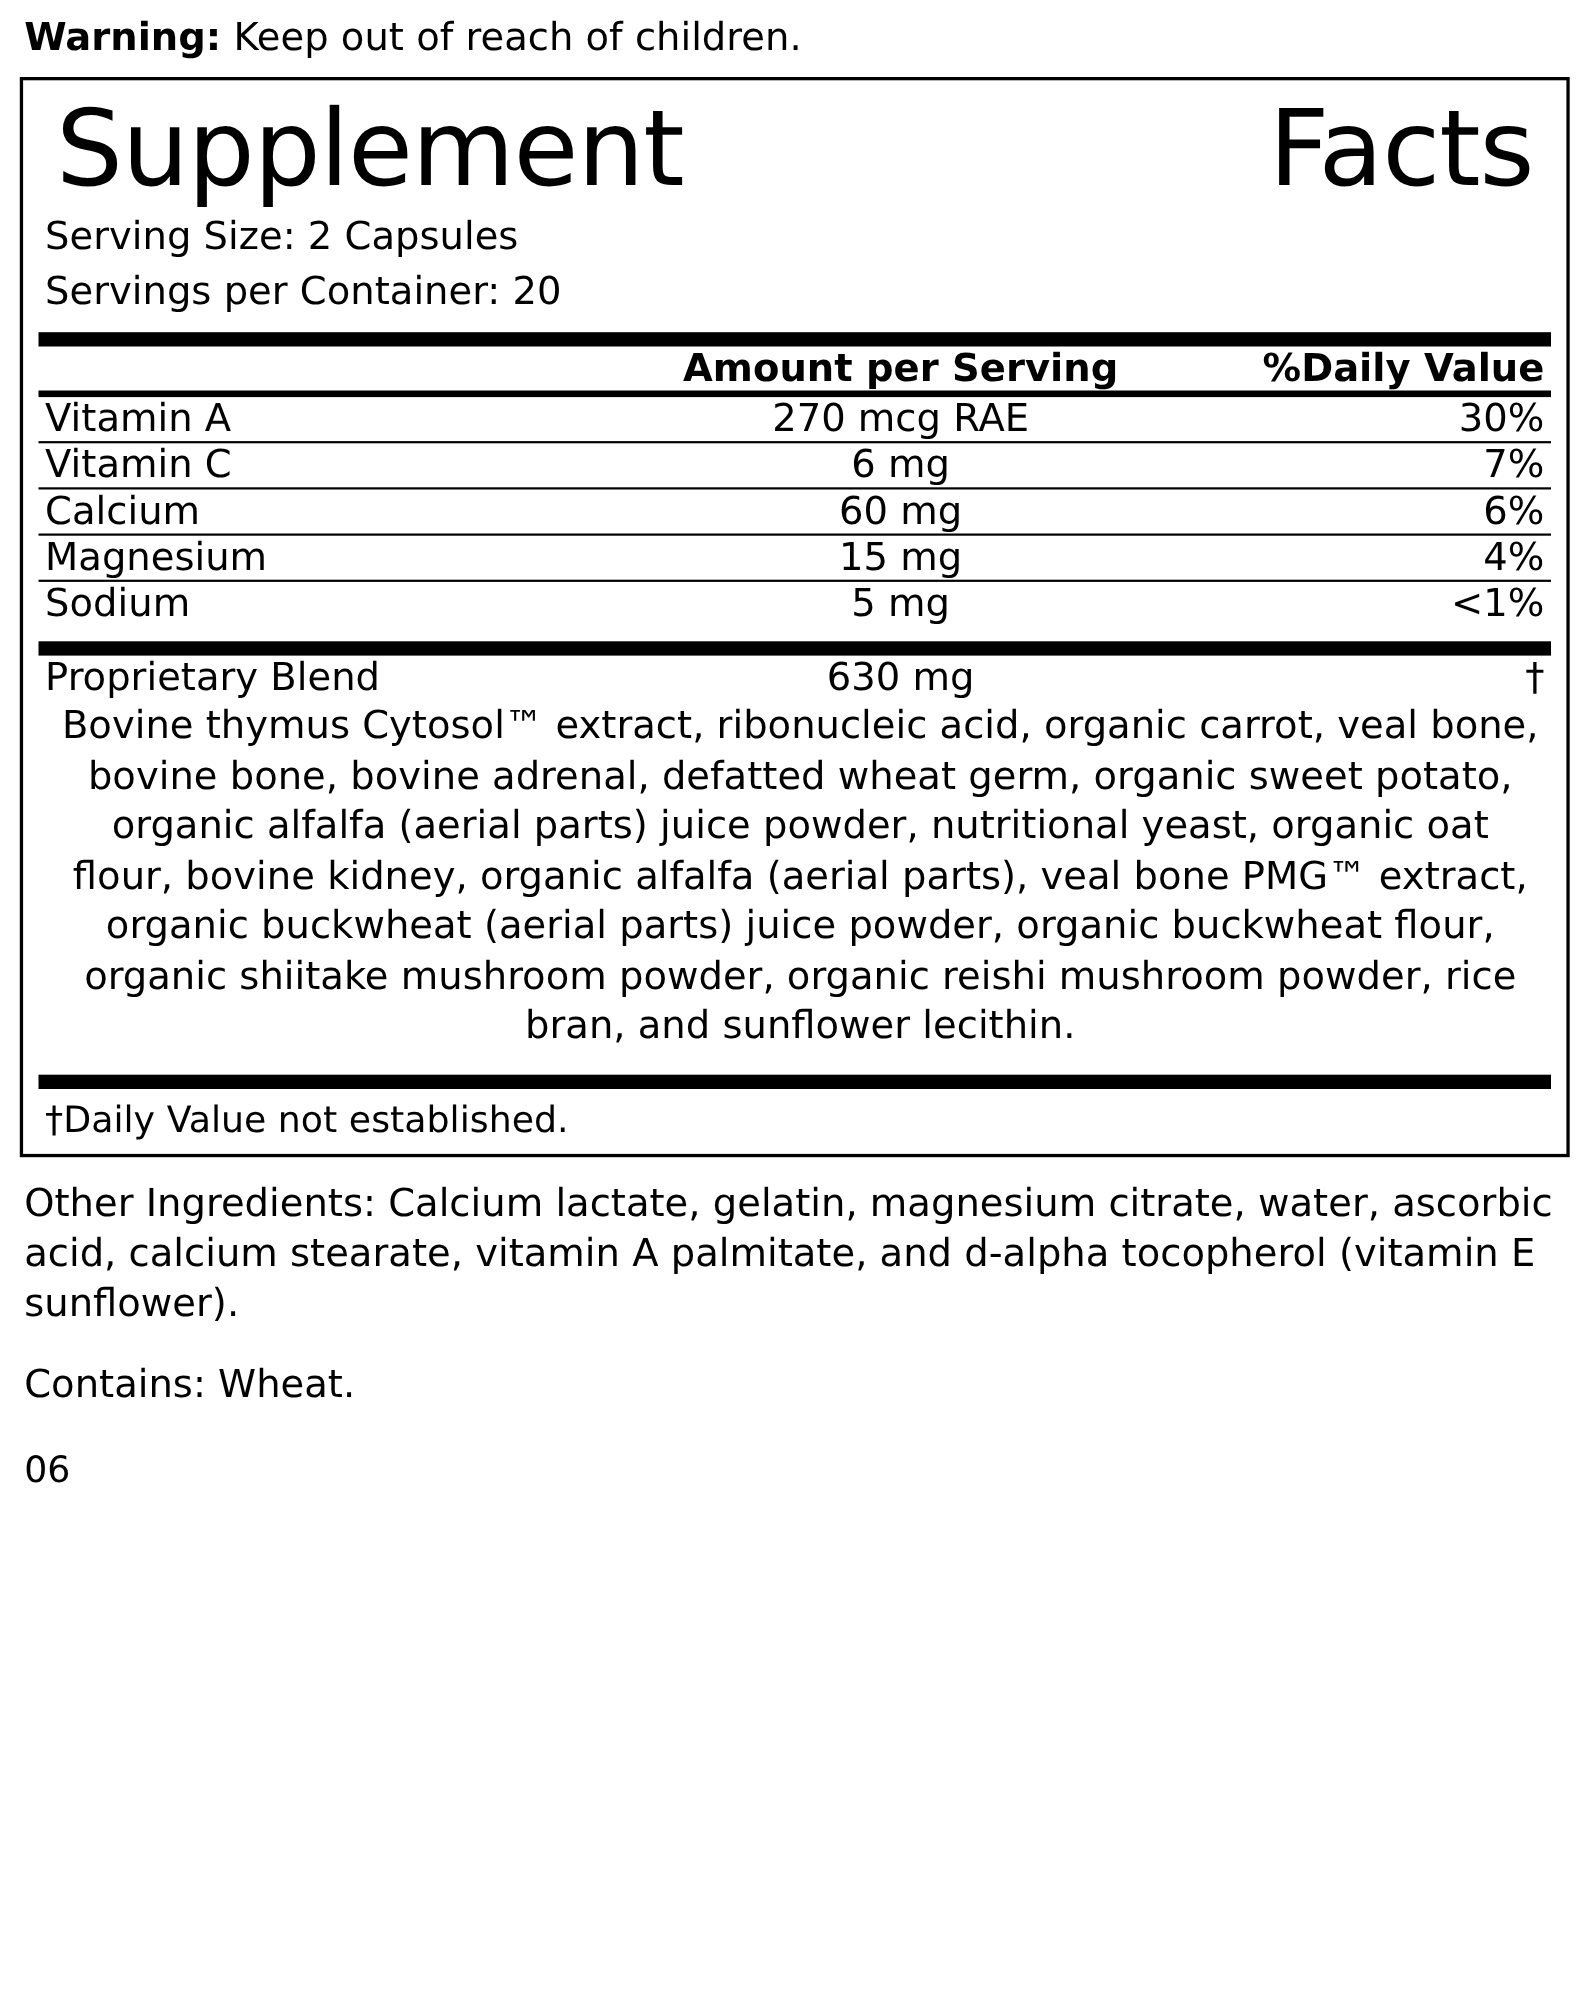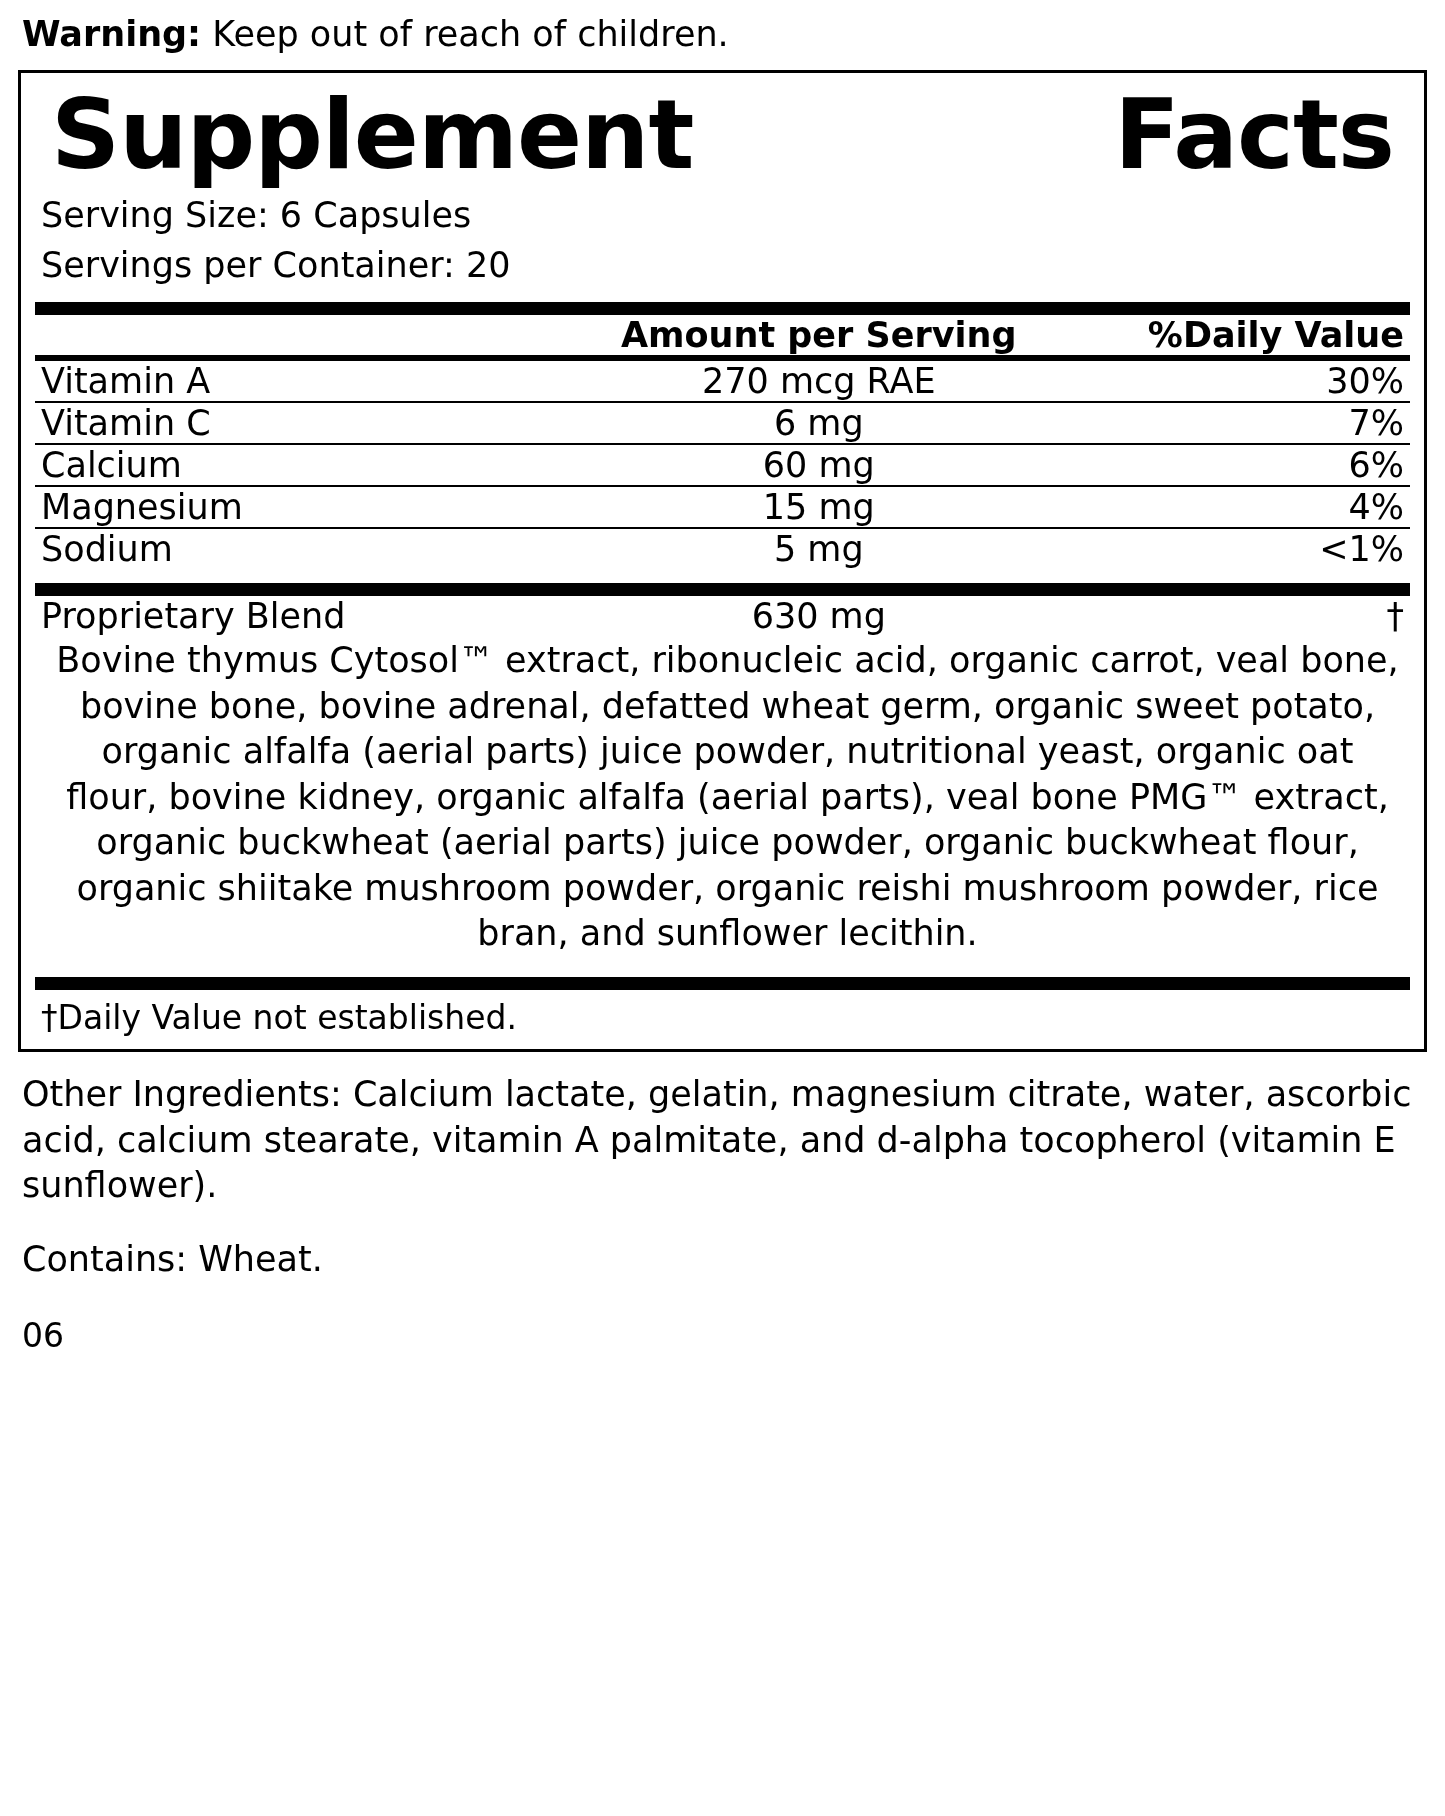--- a/index.html
+++ b/index.html
@@ -33,21 +33,21 @@
 
   
   .sf-box {
     border: 3px solid #000;
     box-sizing: border-box;
     padding: 0 14px 10px 14px;
   }
 
   .sf-title {
     font-family: "DejaVu Sans", "Liberation Sans", sans-serif;
-    font-weight: 700;
+    font-weight: 400;
     font-size: 96px;
     line-height: 1.0;
     letter-spacing: -1px;
     display: flex;
     justify-content: space-between;
     padding: 14px 16px 6px 16px;
   }
   .sf-title span { display: inline-block; }
 
   .sf-serving {
@@ -146,21 +146,21 @@
     <b>Warning:</b><span> Keep out of reach of children.</span>
   </div>
 
   <div class="sf-box">
 
     <div class="sf-title">
       <span>Supplement</span>
       <span>Facts</span>
     </div>
 
-    <div class="sf-serving">Serving Size: 6 Capsules</div>
+    <div class="sf-serving">Serving Size: 2 Capsules</div>
     <div class="sf-serving">Servings per Container: 20</div>
 
     <div class="rule-thick"></div>
 
     <table class="sf-table">
       <tbody>
           <tr class="hdr-row">
         <th class="col-name"></th>
         <th class="col-amt">Amount per Serving</th>
         <th class="col-dv">%Daily Value</th>

